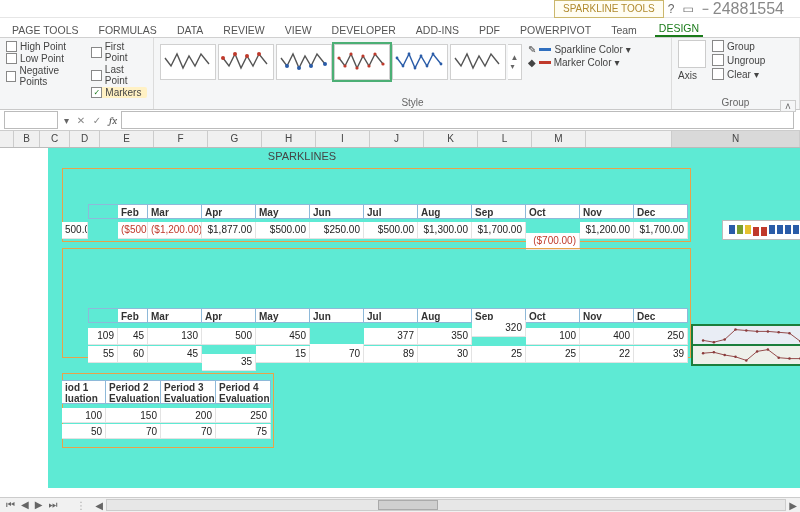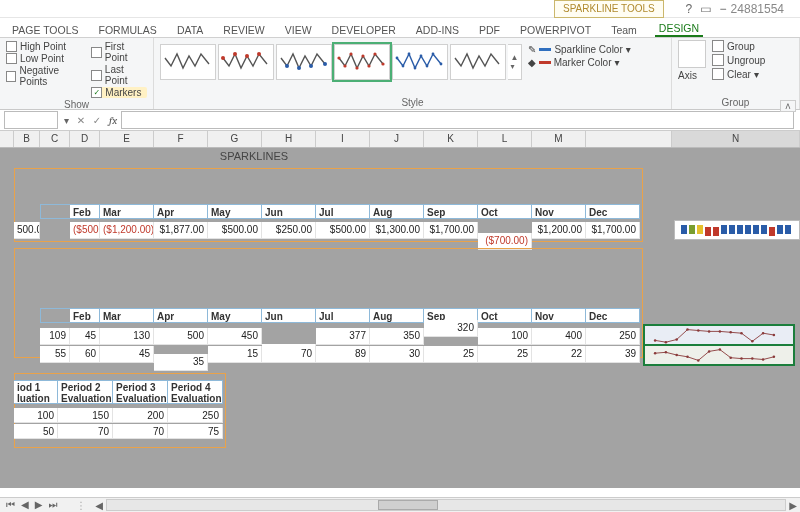--- a/index.html
+++ b/index.html
@@ -31,21 +31,21 @@
     top: 0;
     height: 18px;
     line-height: 16px;
     font-size: 10px;
     color: #b08a2e;
     border: 1px solid #cbb76c;
     background: #fffdf2;
     padding: 0 8px;
   }
   .titlebar .winbtns { display: flex; gap: 8px; margin-right: 4px; color: #666; font-size: 12px;}
-  .titlebar .doc { font-size: 12px; color: #888; margin-right: 10px;}
+  .titlebar .doc { font-size: 16px; color: #888; margin-right: 10px;}
   
   .ribbon-tabs {
     display: flex;
     align-items: flex-end;
     height: 20px;
     padding-left: 8px;
     border-bottom: 1px solid #d0d0d0;
     background: #fff;
     gap: 12px;
     font-size: 10.5px;
@@ -114,21 +114,22 @@
   .col-headers .rowhead-spacer { width:14px; border-right:1px solid #ccc; background:#f0f0f0;}
   .ch {
     border-right:1px solid #ccc; text-align:center; line-height:16px;
   }
   .ch.selected { background:#d9d9d9; }
   
   .grid {
     position: relative;
     height: 340px;
     overflow: hidden;
-    background:#a3a3a3;
+    background:#5eead4;
+    margin-left:48px;
   }
   .grid-inner { position:relative; }
   
   .cell {
     position:absolute;
     border-right:1px solid #e3e3e3;
     border-bottom:1px solid #e3e3e3;
     font-size:10px;
     padding:1px 3px 0 3px;
     color:#222;
@@ -240,21 +241,20 @@
         <div class="chk">
             <span class="box"></span>
             <span>Last Point</span>
           </div>
         <div class="chk selected">
             <span class="box">✓</span>
             <span>Markers</span>
           </div>
       </div>
     </div>
-    <div class="group-label">Show</div>
   </div>
 
   <div class="ribbon-group" style="flex:1">
     <div class="group-body">
       <div class="style-gallery">
         <div class="style-thumb">
             <svg viewBox="0 0 50 28">
               <polyline points="2,10 8,18 14,6 20,20 26,8 32,18 38,6 46,16" fill="none" stroke="#555" stroke-width="1.4"></polyline>
             </svg>
           </div>

